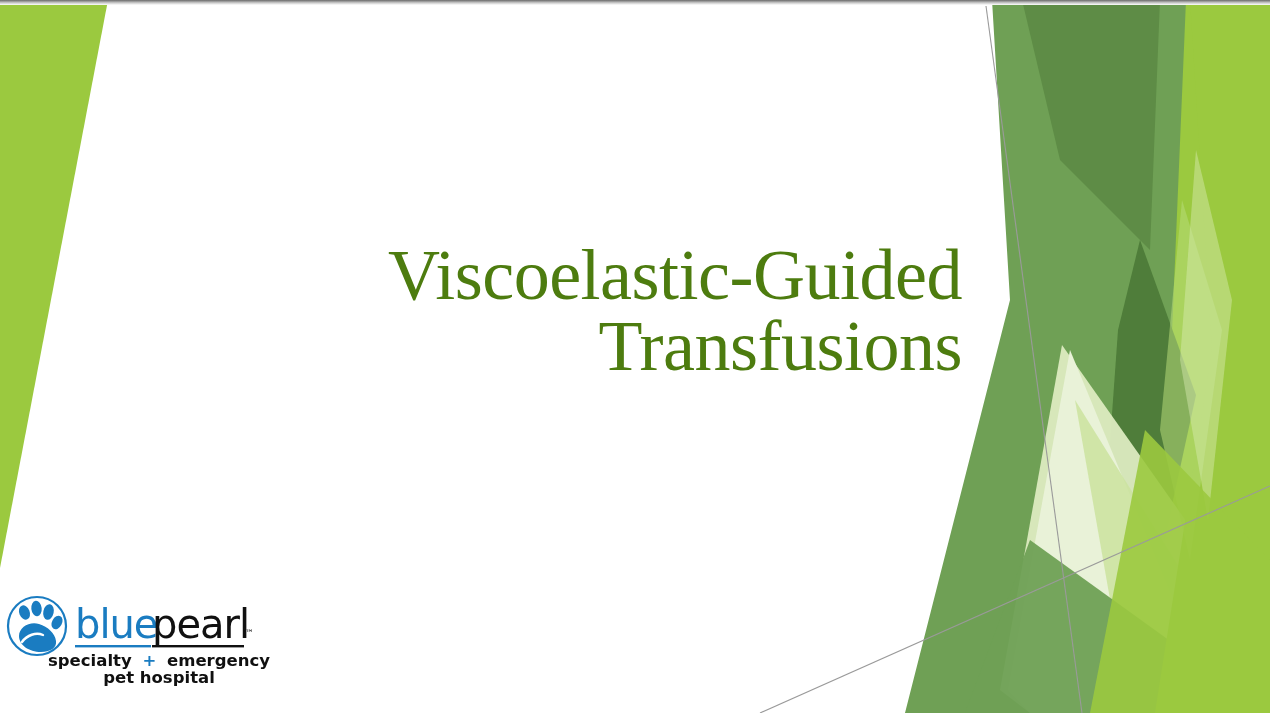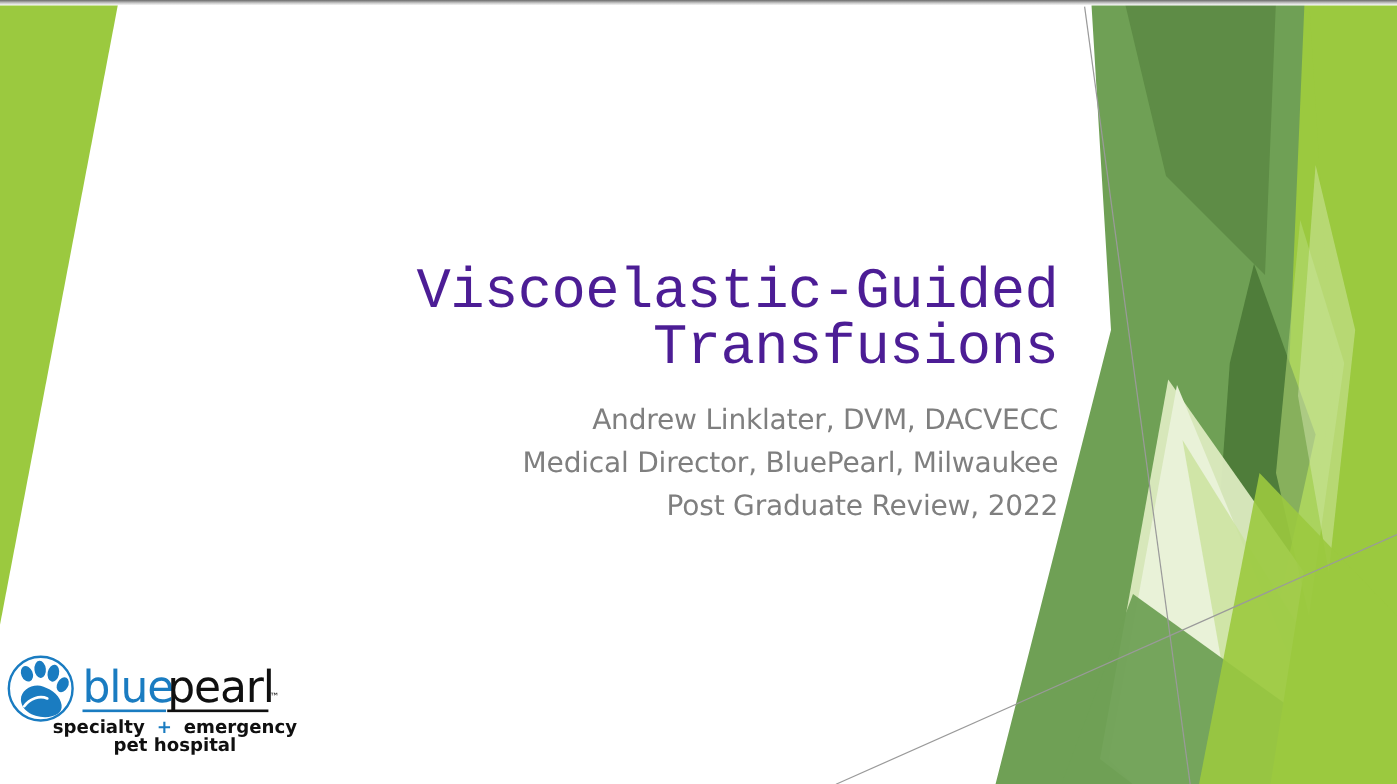--- a/index.html
+++ b/index.html
@@ -36,25 +36,25 @@
   }
   #text-block {
     position: absolute;
     left: 250px;
     top: 240px;
     width: 712px;
     text-align: right;
     z-index: 5;
   }
   #slide-title {
-    font-family: Liberation Mono, monospace;
-    font-size: 52px;
+    font-family: Liberation Serif, serif;
+    font-size: 72px;
     line-height: 0.99;
     font-weight: 400;
-    color: #4c1d95;
+    color: #4d7c0f;
     letter-spacing: -0.5px;
     margin: 0;
     padding: 0;
   }
   #subtitle-lines {
     margin-top: 20px;
   }
   .subtitle-line {
     font-family: "DejaVu Sans", sans-serif;
     font-size: 25.5px;
@@ -113,25 +113,20 @@
     <line x1="760" y1="713" x2="1270" y2="486" stroke="#9a9a9a" stroke-width="1.1" fill="none"></line>
   </svg>
 
   <div class="topband"></div>
 
   <div id="text-block">
     <div id="slide-title">
       <div>Viscoelastic-Guided</div>
       <div>Transfusions</div>
     </div>
-    <div id="subtitle-lines">
-      <div class="subtitle-line">Andrew Linklater, DVM, DACVECC</div>
-      <div class="subtitle-line">Medical Director, BluePearl, Milwaukee</div>
-      <div class="subtitle-line">Post Graduate Review, 2022</div>
-    </div>
   </div>
 
   <div id="logo">
     <svg viewBox="0 0 280 100" width="280" height="100">
 
       <g>
         <circle cx="32" cy="36" r="29" fill="none" stroke="#1a7cc1" stroke-width="2.2"></circle>
 
         <ellipse cx="19.5" cy="22.5" rx="5.2" ry="7.4" fill="#1a7cc1" transform="rotate(-22 19.5 22.5)"></ellipse>
         <ellipse cx="31.5" cy="18.5" rx="5.2" ry="7.8" fill="#1a7cc1" transform="rotate(-6 31.5 18.5)"></ellipse>

